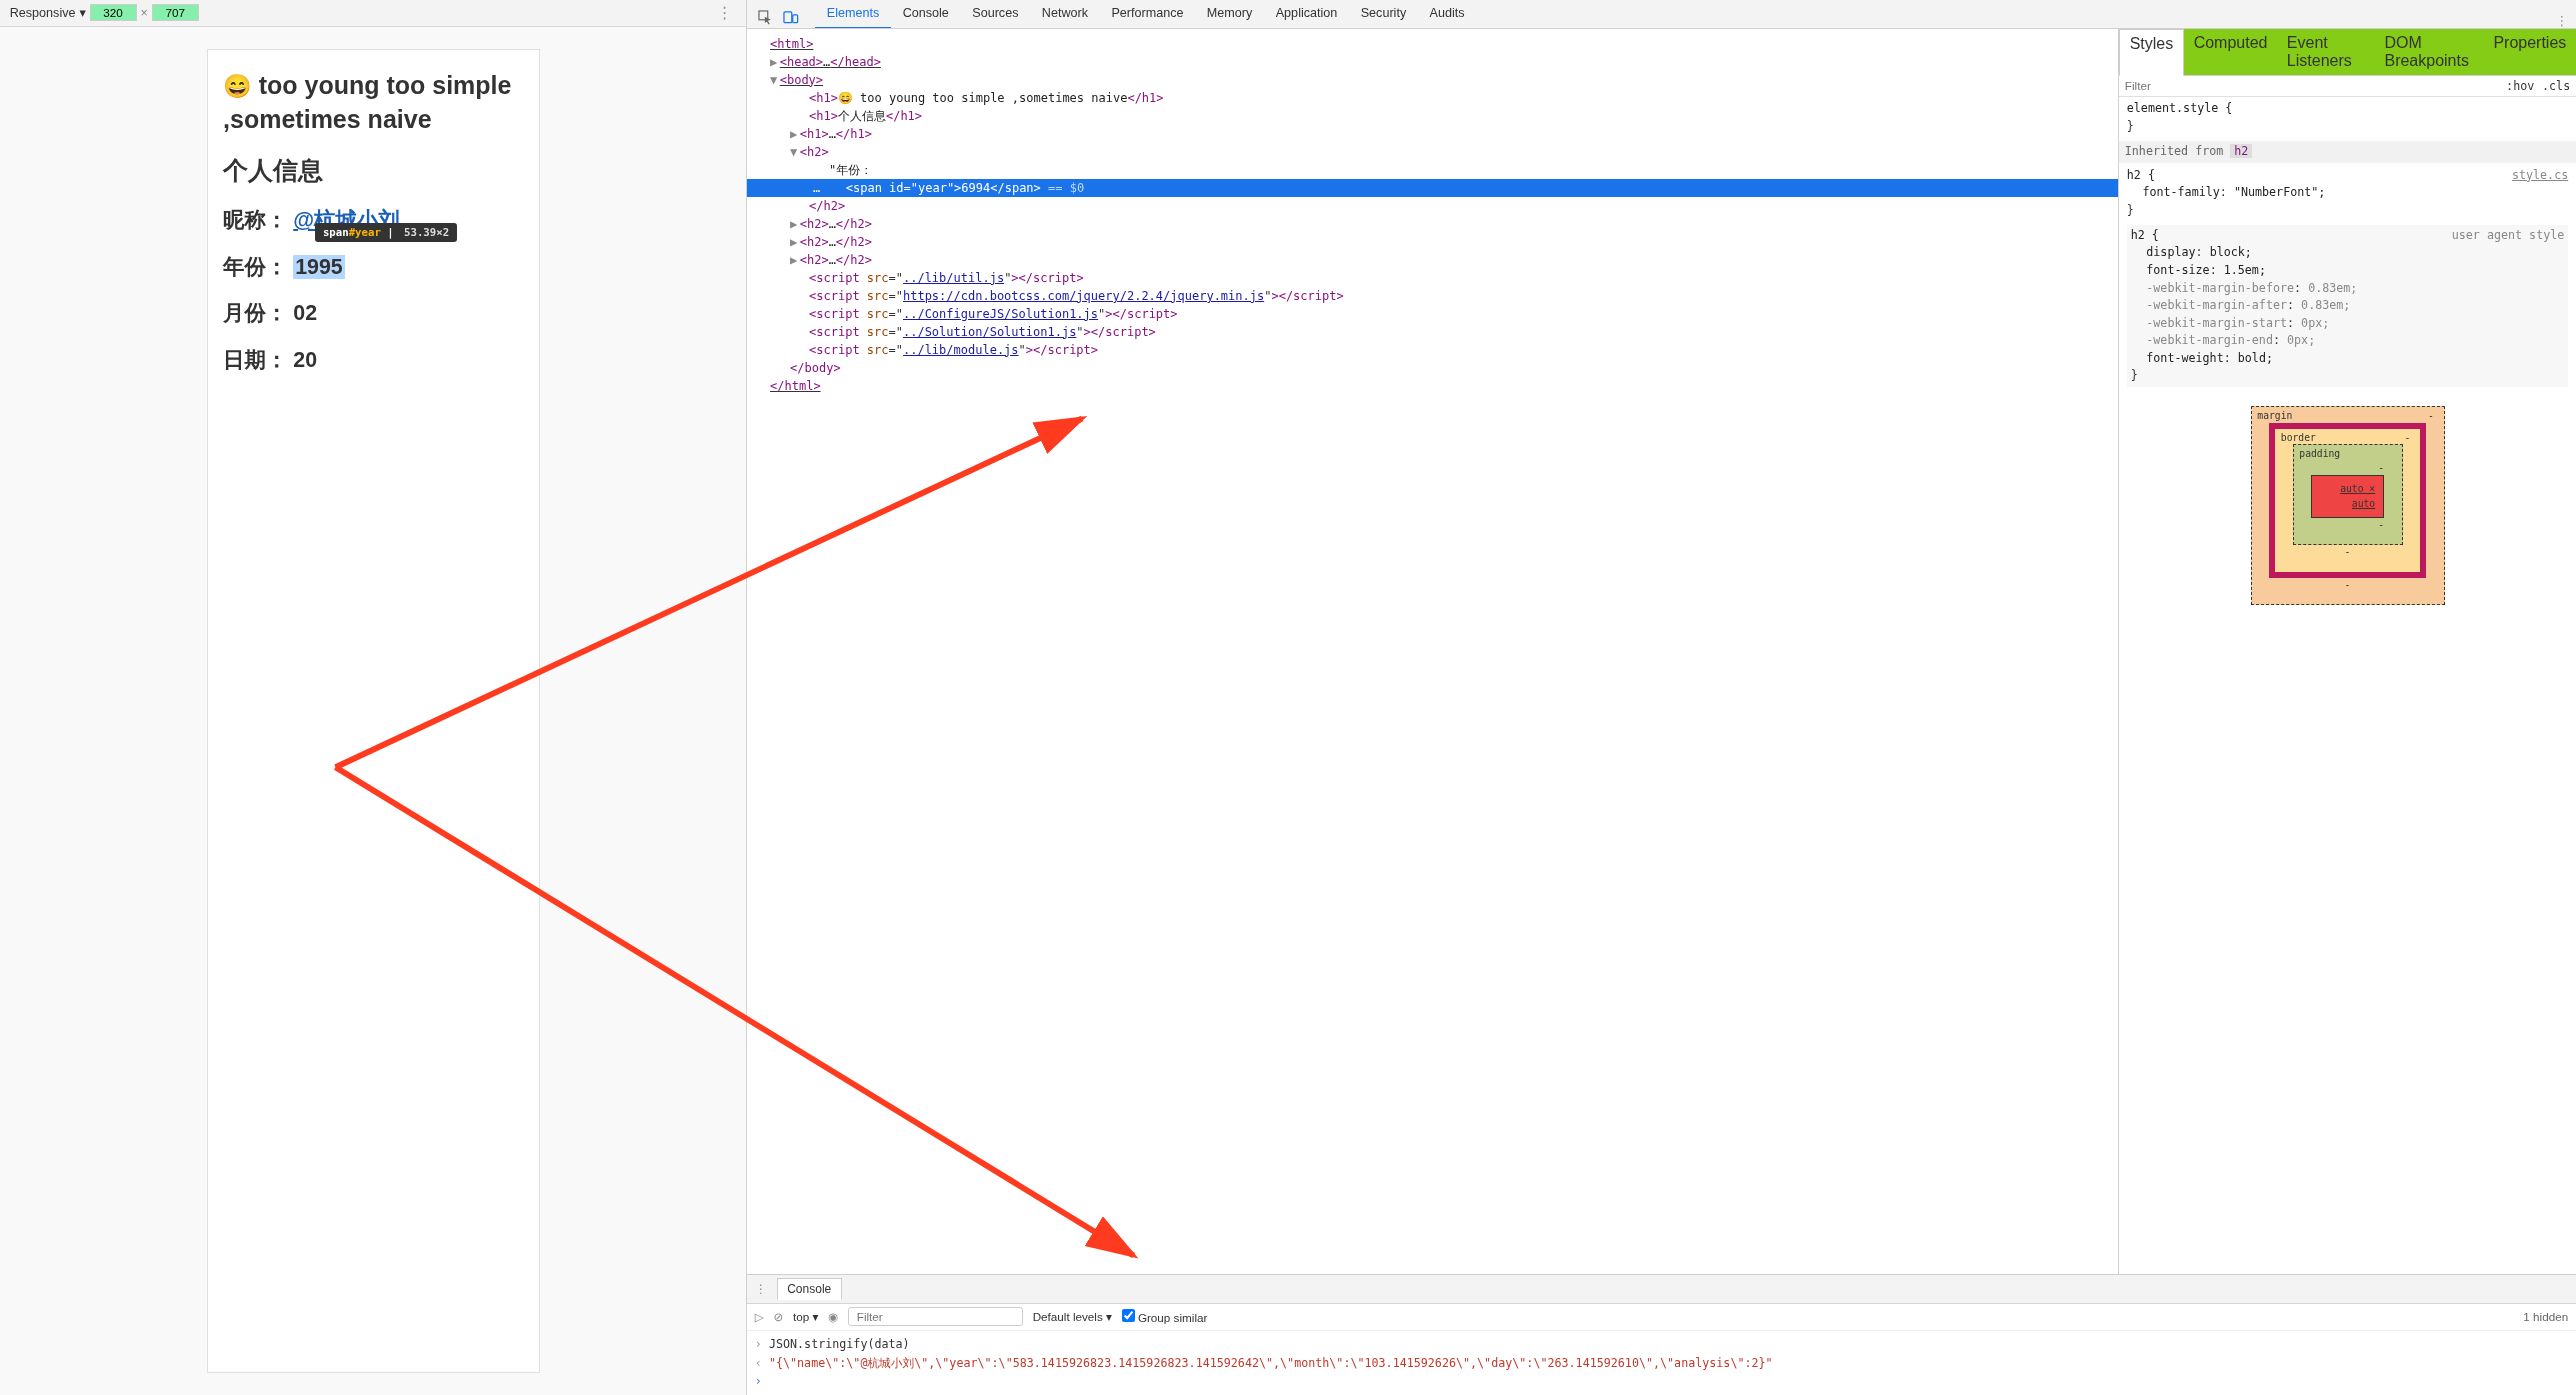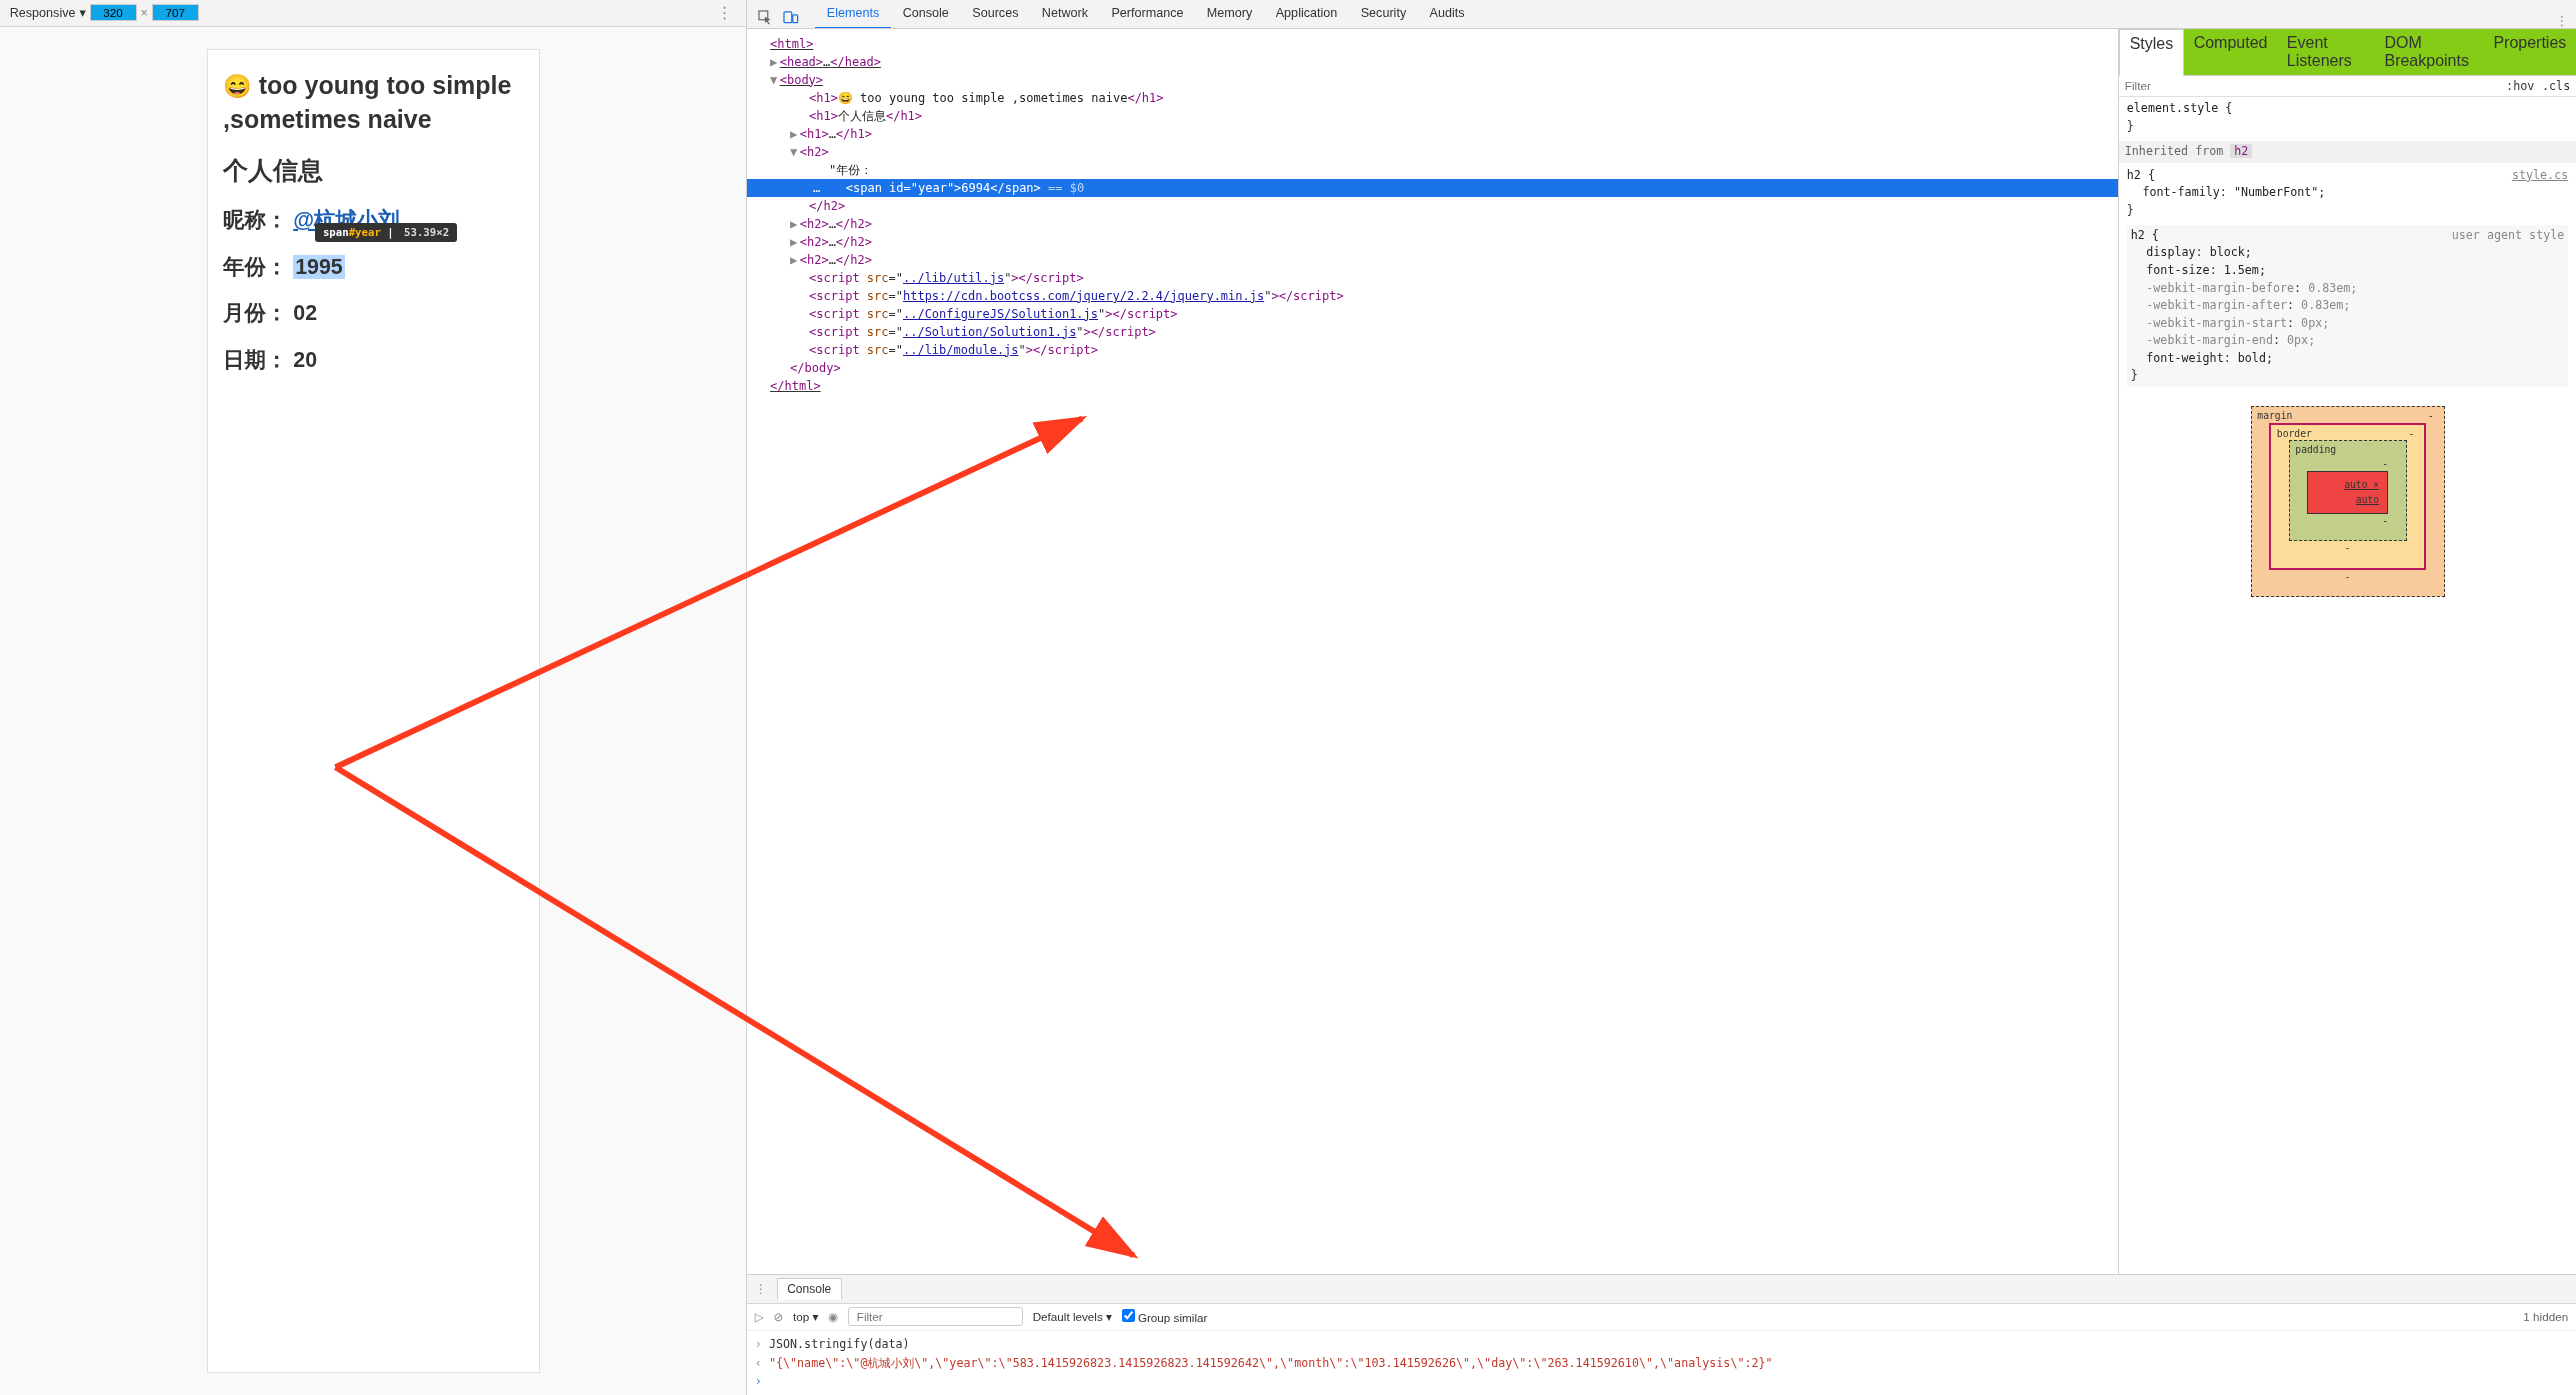--- a/index.html
+++ b/index.html
@@ -31,21 +31,21 @@
   color: #333;
 }
 .device-bar .dropdown { display: flex; align-items: center; gap: 3.9px; cursor: pointer; }
 .device-bar .dim-input {
   border: 1px solid #ccc;
   width: 47px;
   text-align: center;
   font-size: 11.7px;
   padding: 1px 0;
   margin: 0 3.9px;
-  background: #0ea5e9;
+  background: #86efac;
 }
 .device-bar .x { color: #888; }
 .device-bar .spacer { flex: 1; }
 .device-bar .dots { color: #888; font-size: 15.6px; cursor: pointer; padding: 0 3.9px; }
 
 .viewport-wrap {
   flex: 1;
   display: flex;
   justify-content: center;
   padding: 23px 11.7px;
@@ -266,21 +266,21 @@
   text-align: center;
 }
 .bm-margin {
   background: #f8cb9c;
   border: 1px dashed #333;
   padding: 15.6px 17.5px 11.7px;
   position: relative;
 }
 .bm-border {
   background: #fddc9a;
-  border: 2px solid #be185d;
+  border: 6px solid #be185d;
   padding: 15.6px 17.5px 11.7px;
   position: relative;
 }
 .bm-padding {
   background: #c2cf8a;
   border: 1px dashed #333;
   padding: 15.6px 17.5px 11.7px;
   position: relative;
   text-align: right;
 }

